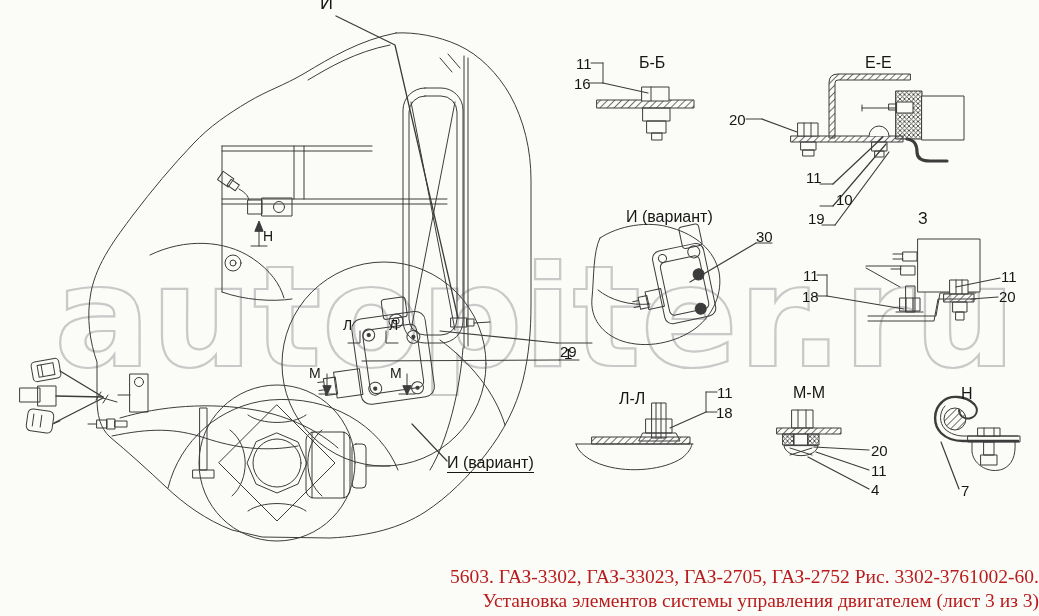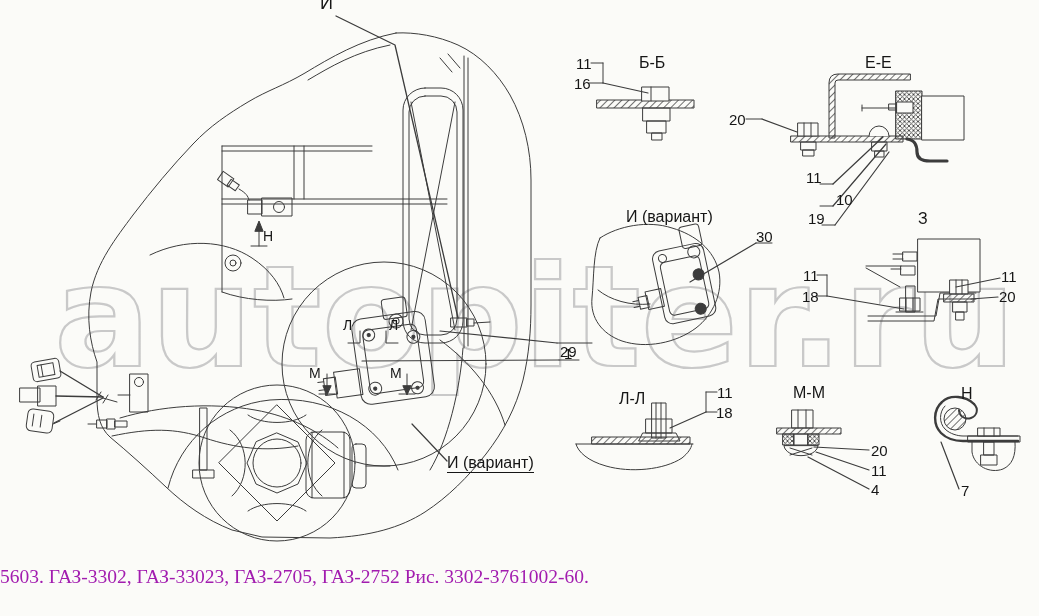--- a/index.html
+++ b/index.html
@@ -7,22 +7,22 @@
     position:relative;width:1039px;height:616px;background:#fbfbf8;
     overflow:hidden;font-family:"Liberation Sans",sans-serif;color:#161616;
   }
   .stage svg{position:absolute;left:0;top:0;}
   .t{position:absolute;white-space:nowrap;line-height:1;}
   .num{font-size:15px;}
   .sec{font-size:16px;}
   .mk{font-size:14px;}
   .big{font-size:18px;}
   .u{border-bottom:1.2px solid #161616;padding-bottom:1px;}
-  .cap{position:absolute;left:0;right:0;text-align:left;
-       font-family:"Liberation Serif",serif;font-size:19.5px;color:#a21caf;}
+  .cap{position:absolute;left:0;right:0;text-align:right;
+       font-family:"Liberation Serif",serif;font-size:19.5px;color:#b91c1c;}
 </style>
 </head>
 <body>
 
 <div class="stage">
 
 <svg width="1039" height="616" viewBox="0 0 1039 616">
   <defs>
     <pattern id="hatch" width="5" height="5" patternUnits="userSpaceOnUse" patternTransform="rotate(45)">
       <line x1="0" y1="0" x2="0" y2="5" stroke="#555" stroke-width="1.7"></line>
@@ -373,14 +373,15 @@
 
 <div class="t sec" style="left:793px;top:385px">М-М</div>
 <div class="t num" style="left:871px;top:443px">20</div>
 <div class="t num" style="left:871px;top:463px">11</div>
 <div class="t num" style="left:871px;top:482px">4</div>
 
 <div class="t sec" style="left:961px;top:386px">Н</div>
 <div class="t num" style="left:961px;top:483px">7</div>
 
 <div class="cap" style="top:566px">5603. ГАЗ-3302, ГАЗ-33023, ГАЗ-2705, ГАЗ-2752 Рис. 3302-3761002-60.</div>
+<div class="cap" style="top:590px">Установка элементов системы управления двигателем (лист 3 из 3)</div>
 
 </div>
 
 </body></html>

